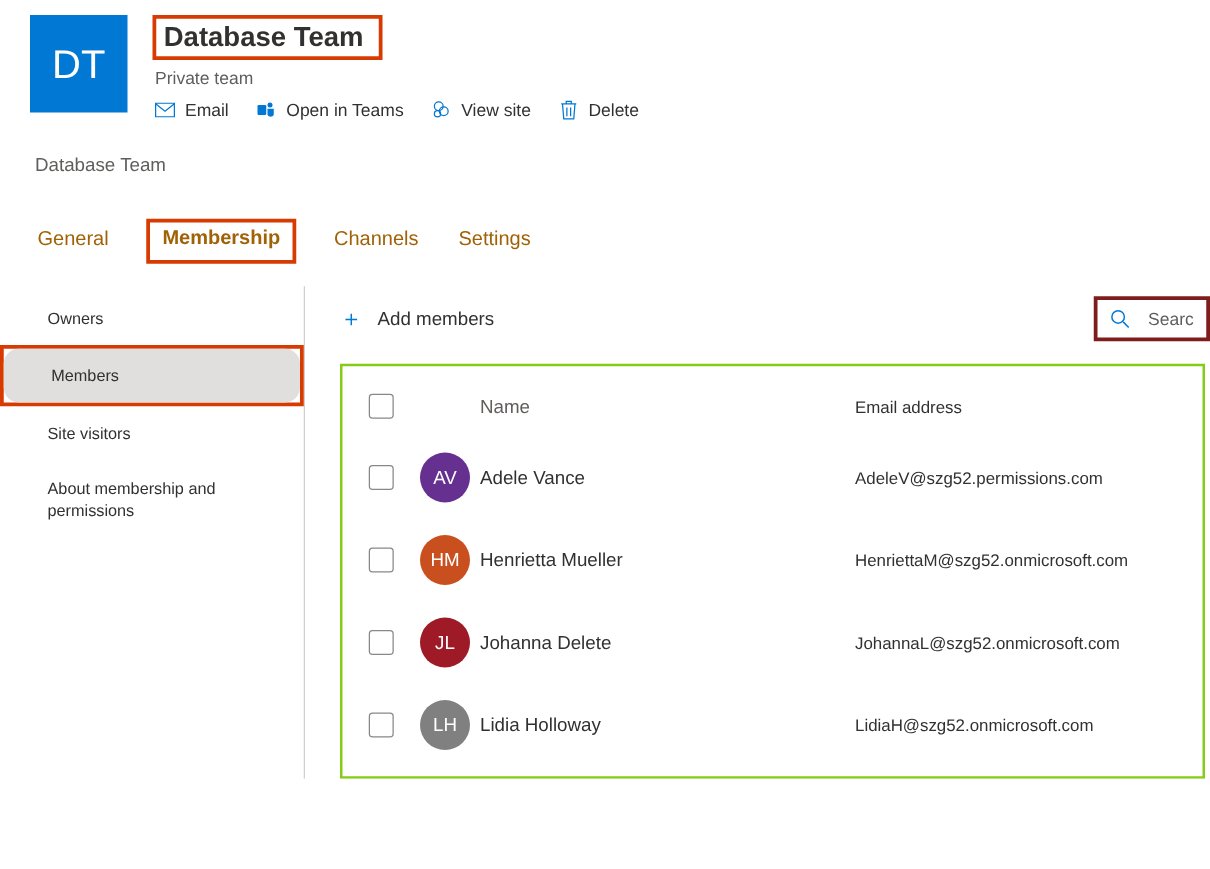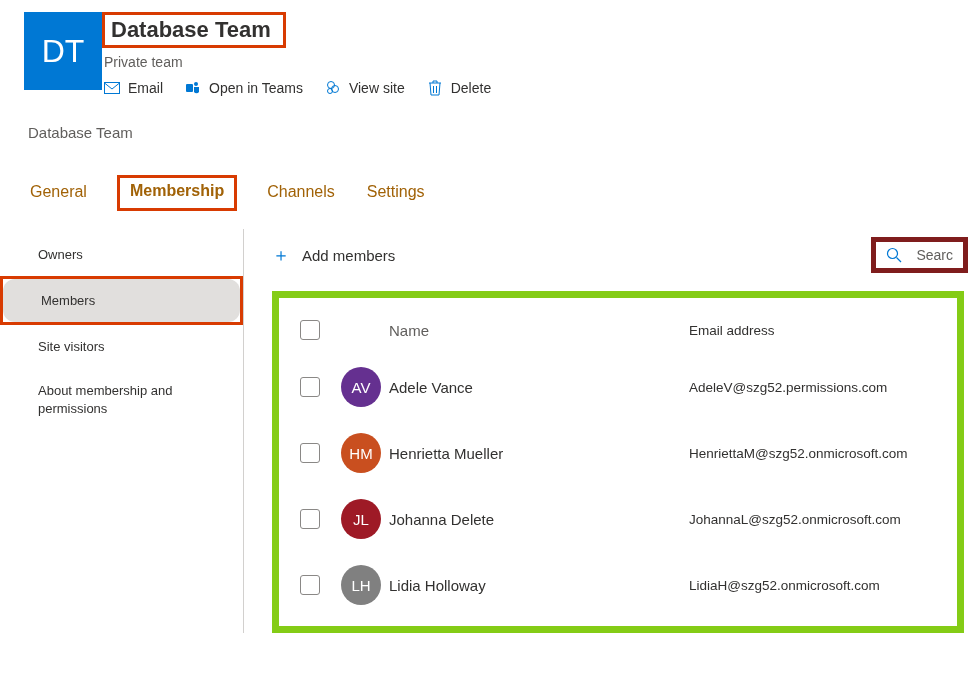--- a/index.html
+++ b/index.html
@@ -7,20 +7,21 @@
     margin: 0;
     font-family: 'Segoe UI', -apple-system, sans-serif;
     font-size: 14px;
     color: #323130;
     background: #fff;
     width: 968px;
   }
   .header {
     display: flex;
     padding: 12px 24px 8px 24px;
+    gap: 20px;
   }
   .team-tile {
     width: 78px;
     height: 78px;
     background: #0078d4;
     color: #fff;
     font-size: 32px;
     font-weight: 400;
     display: flex;
     align-items: center;
@@ -121,31 +122,31 @@
   }
   .add-members {
     display: flex;
     align-items: center;
     gap: 12px;
     font-size: 15px;
     cursor: pointer;
   }
   .add-members .plus { color:#0078d4; font-size:18px; font-weight:300; }
   .search-box {
-    border: 5px solid #7f1d1d;
+    border: 3px solid #7f1d1d;
     height: 36px;
     display: flex;
     align-items: center;
     padding: 0 10px;
     gap: 14px;
     min-width: 80px;
   }
   .search-box .mag { color:#0078d4; }
   .table-wrap {
-    border: 7px solid #84cc16;
+    border: 2px solid #84cc16;
     padding: 8px 0 8px 0;
     margin-right: 4px;
   }
   .tbl-row {
     display: flex;
     align-items: center;
     min-height: 66px;
     padding: 0 8px;
   }
   .tbl-row.header-row {

